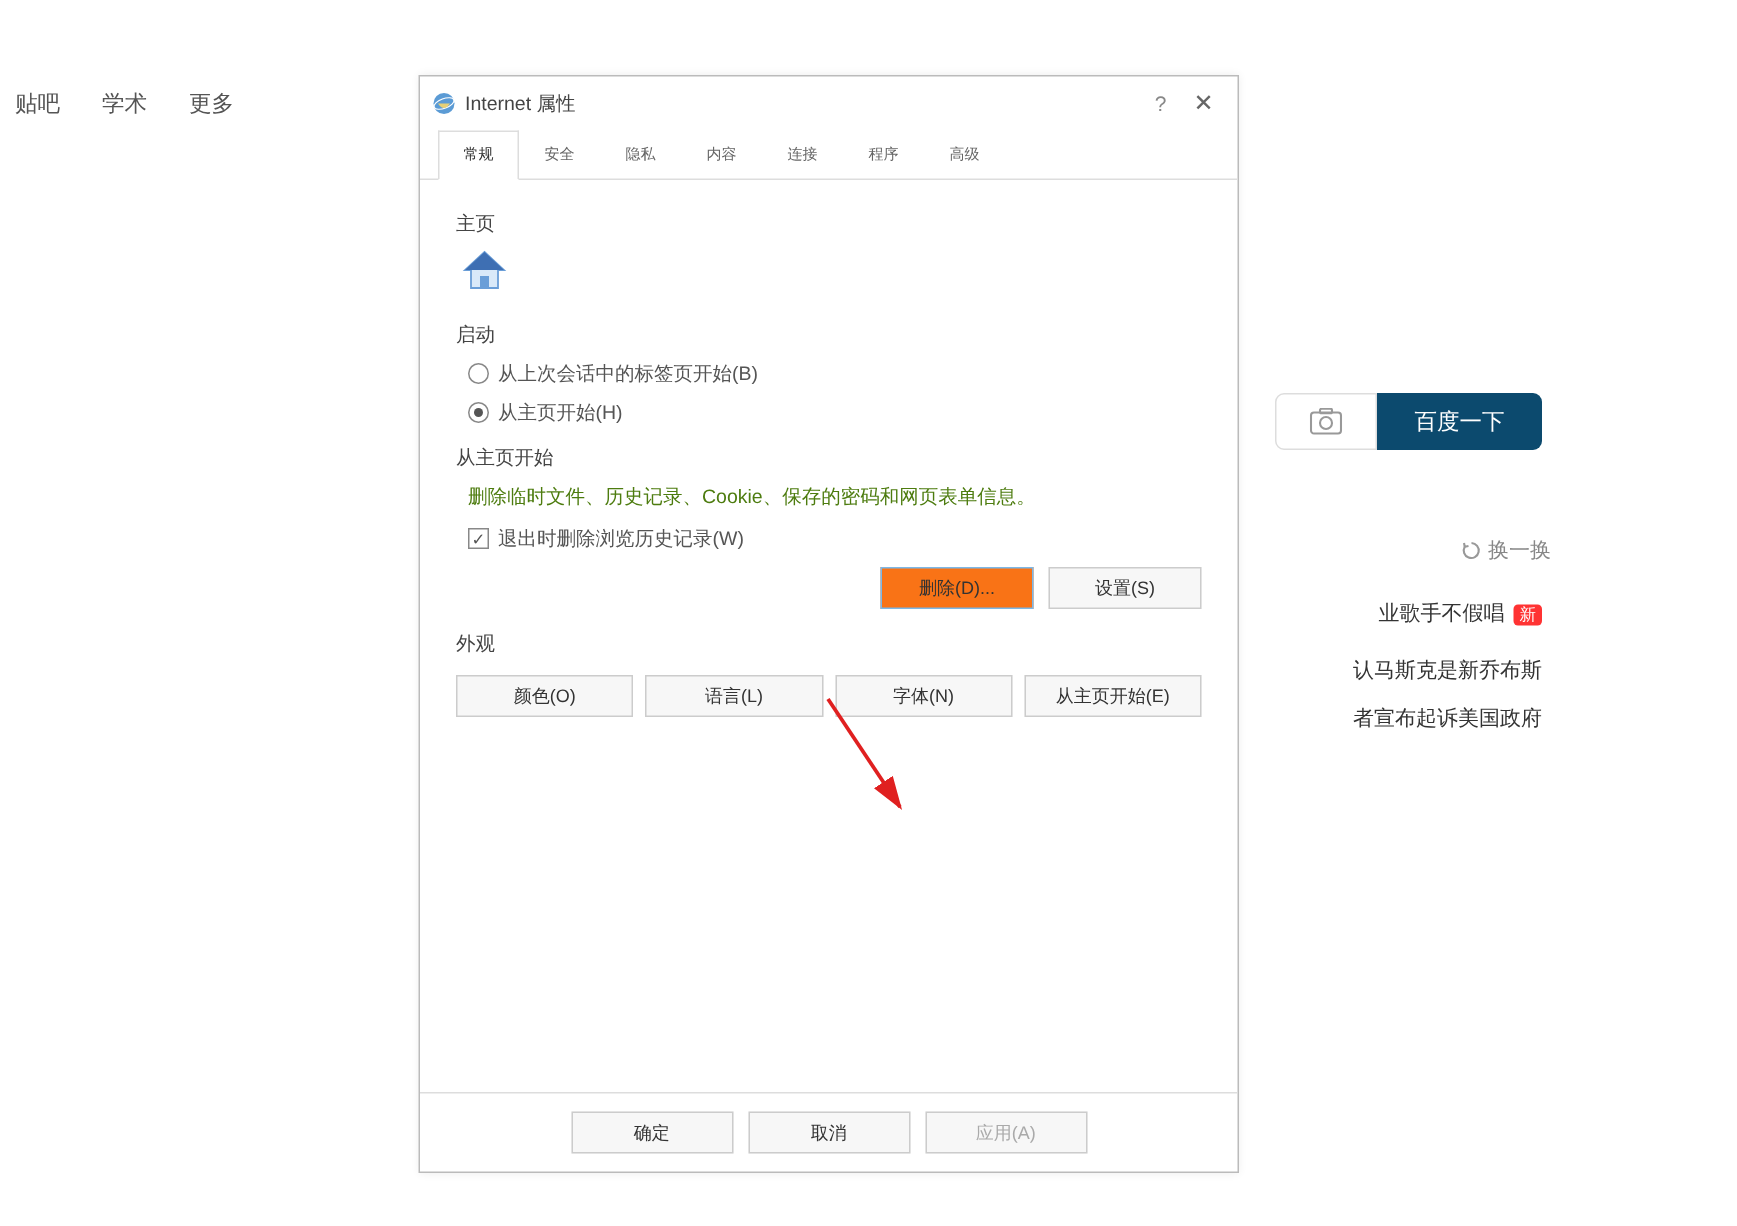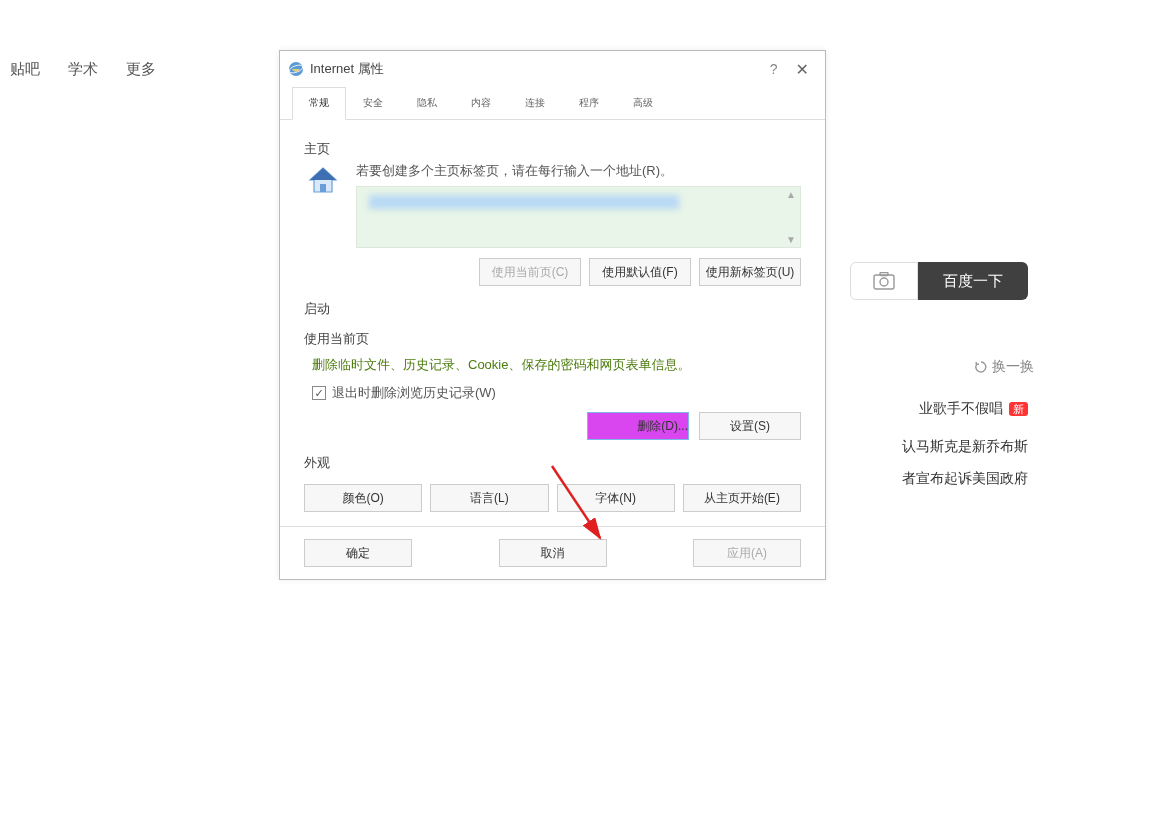--- a/index.html
+++ b/index.html
@@ -38,21 +38,21 @@
   border: 1px solid #ddd;
   border-radius: 6px 0 0 6px;
   display: flex;
   align-items: center;
   justify-content: center;
   background: #fff;
 }
 .bg-search-btn {
   width: 110px;
   height: 38px;
-  background: #404040;
+  background: #0c4a6e;
   color: #fff;
   border: none;
   border-radius: 0 6px 6px 0;
   font-size: 15px;
   cursor: pointer;
 }
 
 .bg-refresh {
   position: absolute;
   top: 358px;
@@ -81,21 +81,21 @@
   border-radius: 3px;
   margin-left: 6px;
 }
 
 
 .dialog {
   position: absolute;
   top: 50px;
   left: 279px;
   width: 547px;
-  height: 530px;
+  height: 732px;
   background: #fff;
   border: 1px solid #bbb;
   box-shadow: 0 0 6px rgba(0,0,0,0.08);
   display: flex;
   flex-direction: column;
 }
 
 .titlebar {
   height: 36px;
   display: flex;
@@ -187,23 +187,22 @@
   min-width: 108px;
   height: 28px;
   background: #f7f7f7;
   border: 1px solid #ccc;
   color: #333;
   font-size: 12px;
   cursor: pointer;
 }
 .btn.disabled { color: #aaa; cursor: default; }
 .btn.highlight {
-  background: #d946ef;
+  background: #f97316;
   border-color: #7bb8e8;
-  text-align: right;
 }
 .btn-small { min-width: 102px; }
 
 .radio-group { margin-top: 6px; padding-left: 8px; }
 .radio-row {
   display: flex;
   align-items: center;
   gap: 6px;
   color: #555;
   font-size: 13px;
@@ -273,21 +272,21 @@
   display: flex;
   gap: 8px;
   margin-top: 12px;
 }
 
 .dialog-footer {
   border-top: 1px solid #ddd;
   padding: 12px 24px;
   display: flex;
   gap: 10px;
-  justify-content: space-between;
+  justify-content: center;
 }
 
 
 .red-arrow {
   position: absolute;
   top: 460px;
   left: 540px;
   pointer-events: none;
 }
 </style>
@@ -349,39 +348,36 @@
 
   <div class="tab-content">
 
     <div class="section-label">主页</div>
     <div class="homepage-row">
       <svg class="house-icon" viewBox="0 0 38 38">
           <path d="M19 6 L32 18 L28 18 L28 30 L10 30 L10 18 L6 18 Z" fill="#d9e9f9" stroke="#6a9ed8" stroke-width="1.2"></path>
           <rect x="16" y="22" width="6" height="8" fill="#6a9ed8"></rect>
           <path d="M19 6 L32 18 L6 18 Z" fill="#3e6fb3"></path>
         </svg>
-      <div class="homepage-right">
-        <div class="homepage-desc">若要创建多个主页标签页，请在每行输入一个地址(R)。</div>
-        <div class="homepage-textarea">
-          <div class="blur-line"></div>
-          <span class="arrow-up">▲</span>
-          <span class="arrow-down">▼</span>
-        </div>
-        <div class="btn-row">
-          <button class="btn btn-small disabled">使用当前页(C)</button>
-          <button class="btn btn-small">使用默认值(F)</button>
-          <button class="btn btn-small">使用新标签页(U)</button>
-        </div>
+    </div>
+
+    <div class="section-label" style="margin-top:14px">启动</div>
+    <div class="radio-group">
+      <div class="radio-row">
+        <span class="radio"></span>
+        <span>从上次会话中的标签页开始(B)</span>
+      </div>
+      <div class="radio-row">
+        <span class="radio checked"></span>
+        <span>从主页开始(H)</span>
       </div>
     </div>
 
-    <div class="section-label" style="margin-top:14px">启动</div>
-
-
-    <div class="section-label" style="margin-top:12px">使用当前页</div>
+
+    <div class="section-label" style="margin-top:12px">从主页开始</div>
     <div class="history-desc">删除临时文件、历史记录、Cookie、保存的密码和网页表单信息。</div>
     <div class="checkbox-row">
       <span class="checkbox">✓</span>
       <span>退出时删除浏览历史记录(W)</span>
     </div>
     <div class="history-btns">
       <button class="btn btn-small highlight">删除(D)...</button>
       <button class="btn btn-small">设置(S)</button>
     </div>
 

